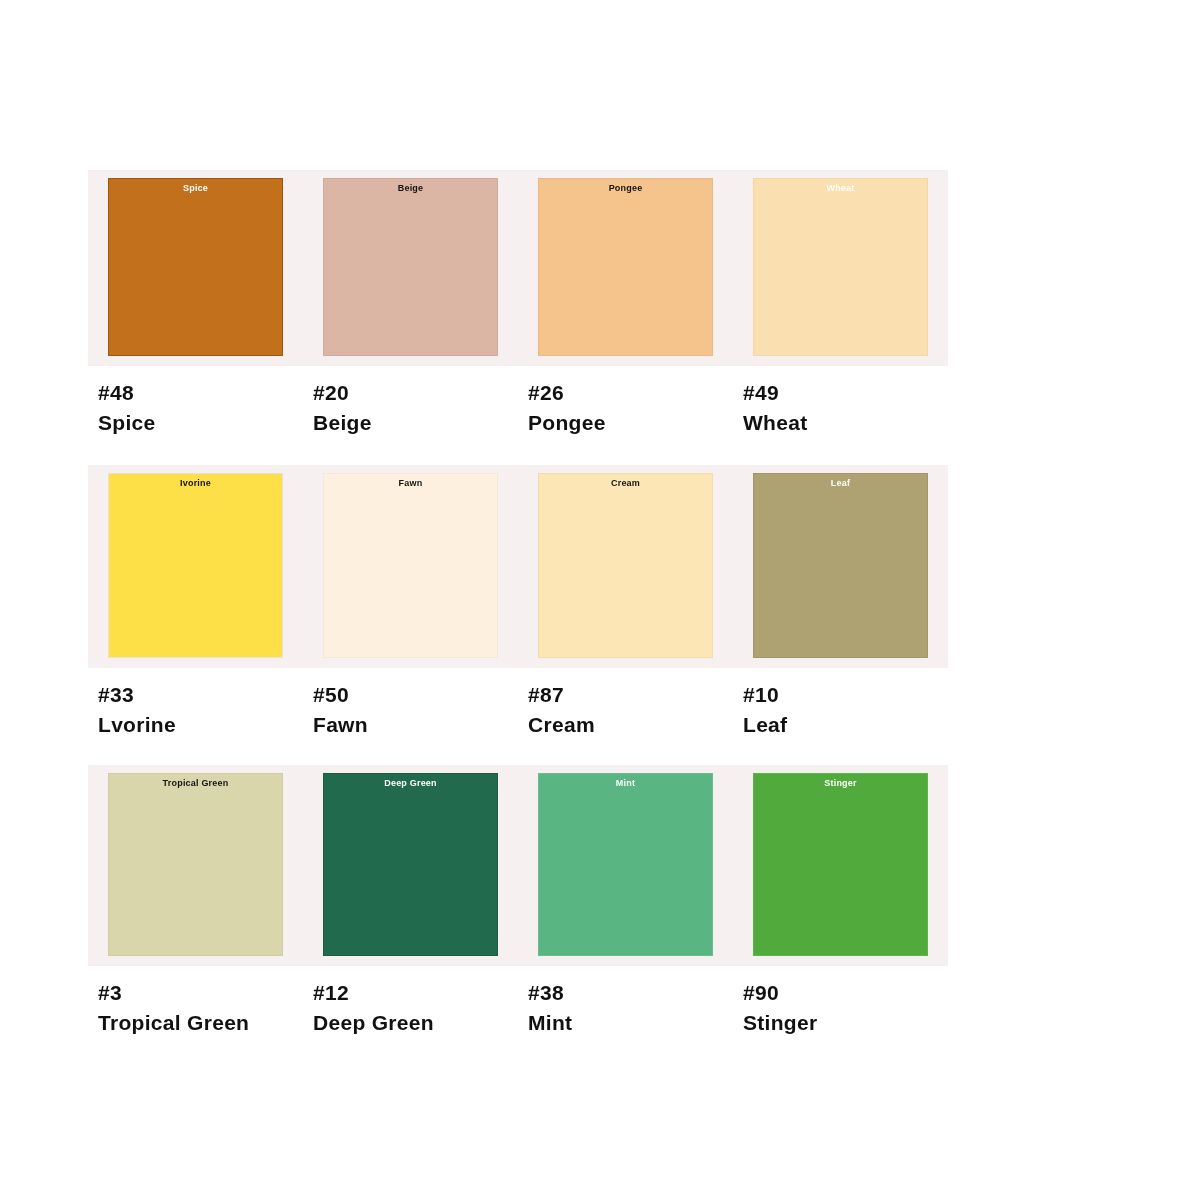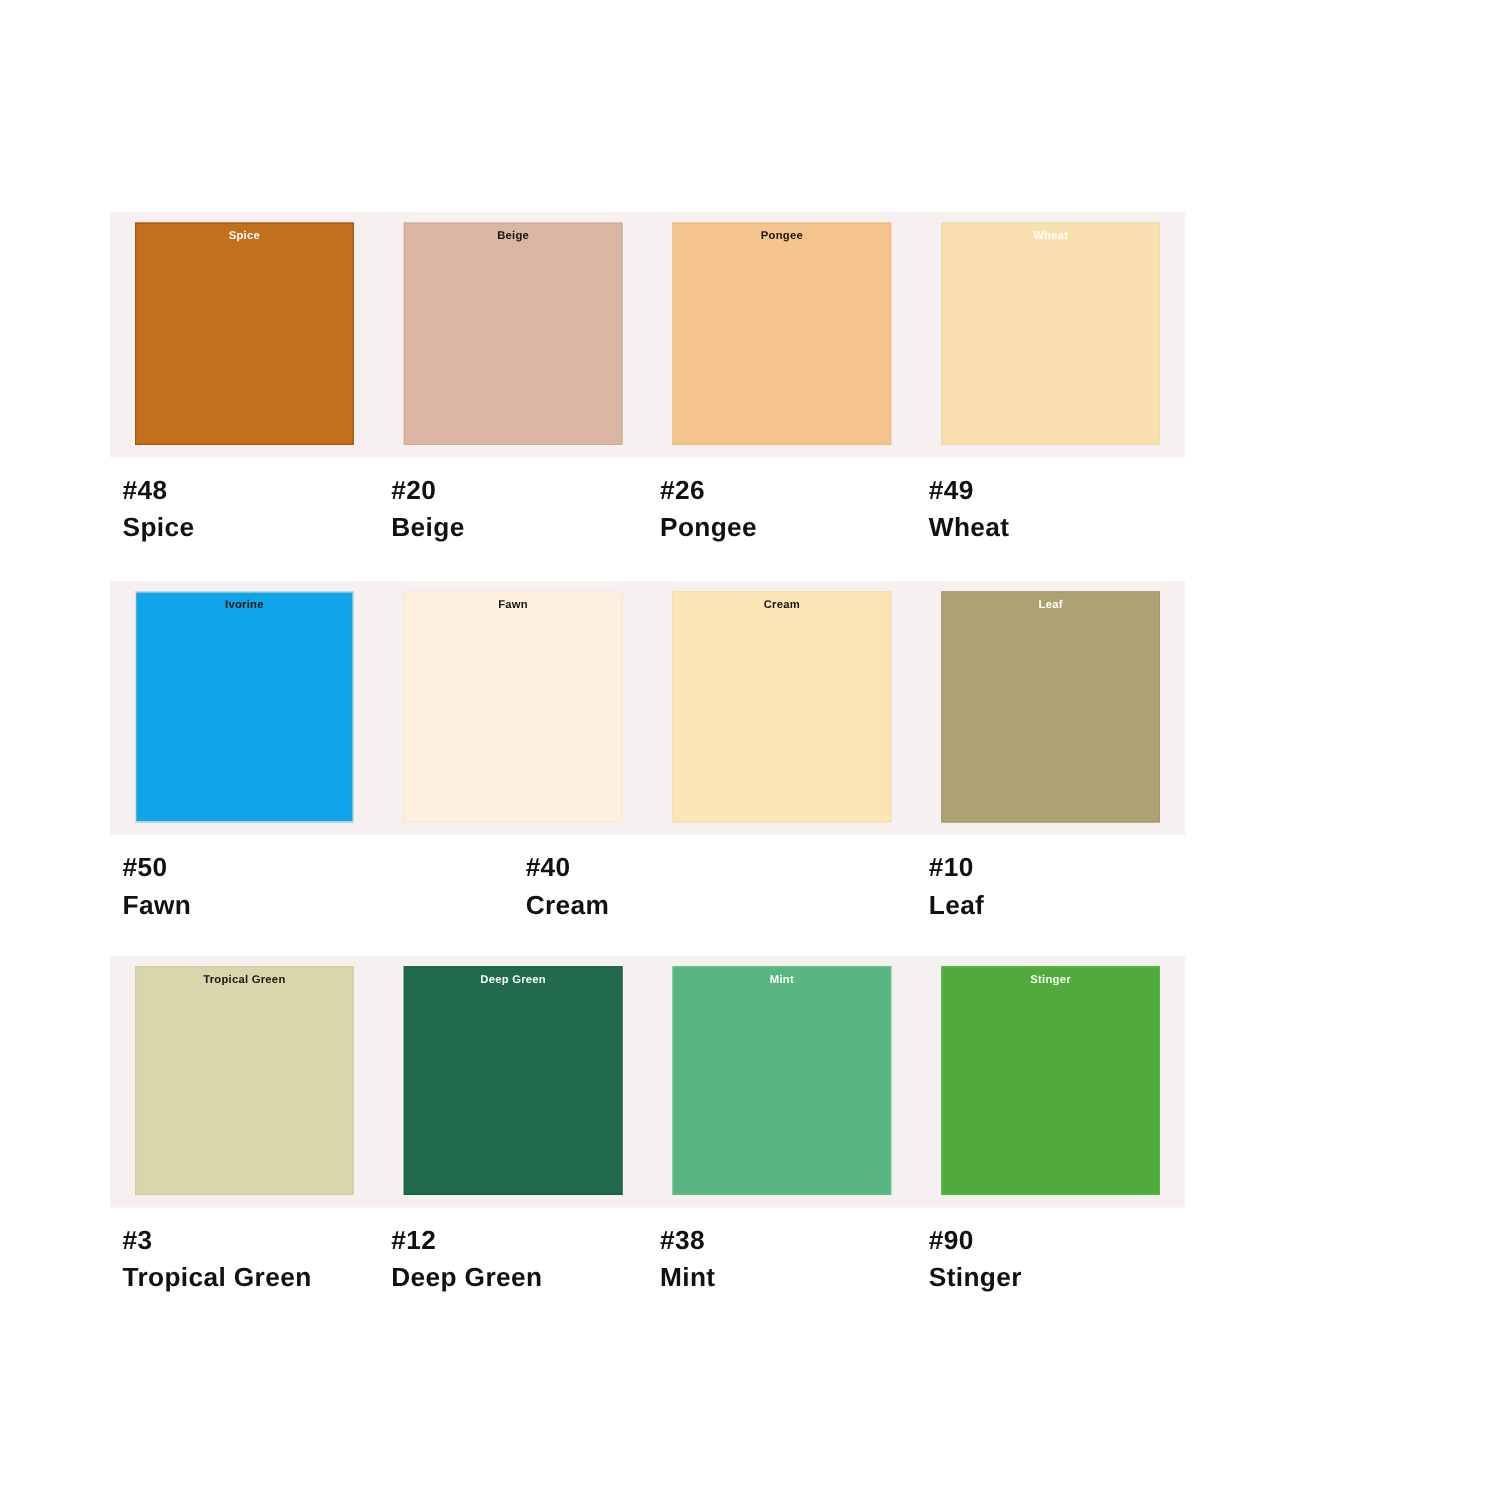--- a/index.html
+++ b/index.html
@@ -147,21 +147,21 @@
       <div class="caption-cell">
         <div class="caption-code">#49</div>
         <div class="caption-name">Wheat</div>
       </div>
     </div>
   </div>
 
   <div class="swatch-row row-2">
     <div class="row-band">
       <div class="swatch-cell">
-        <div class="swatch-tile" style="background: #0ea5e9; border: 1px solid rgb(237, 223, 211);">
+        <div class="swatch-tile" style="background: #fde047; border: 1px solid rgb(237, 223, 211);">
           <span class="swatch-inner-label dark">Ivorine</span>
         </div>
       </div>
       <div class="swatch-cell">
         <div class="swatch-tile" style="background: rgb(253, 240, 223); border: 1px solid rgb(245, 232, 215);">
           <span class="swatch-inner-label dark">Fawn</span>
         </div>
       </div>
       <div class="swatch-cell">
         <div class="swatch-tile" style="background: rgb(252, 230, 182); border: 1px solid rgb(242, 220, 173);">
@@ -169,25 +169,29 @@
         </div>
       </div>
       <div class="swatch-cell">
         <div class="swatch-tile" style="background: rgb(174, 162, 114); border: 1px solid rgb(163, 151, 106);">
           <span class="swatch-inner-label light">Leaf</span>
         </div>
       </div>
     </div>
     <div class="row-captions">
       <div class="caption-cell">
+        <div class="caption-code">#33</div>
+        <div class="caption-name">Lvorine</div>
+      </div>
+      <div class="caption-cell">
         <div class="caption-code">#50</div>
         <div class="caption-name">Fawn</div>
       </div>
       <div class="caption-cell">
-        <div class="caption-code">#40</div>
+        <div class="caption-code">#87</div>
         <div class="caption-name">Cream</div>
       </div>
       <div class="caption-cell">
         <div class="caption-code">#10</div>
         <div class="caption-name">Leaf</div>
       </div>
     </div>
   </div>
 
   <div class="swatch-row row-3">

